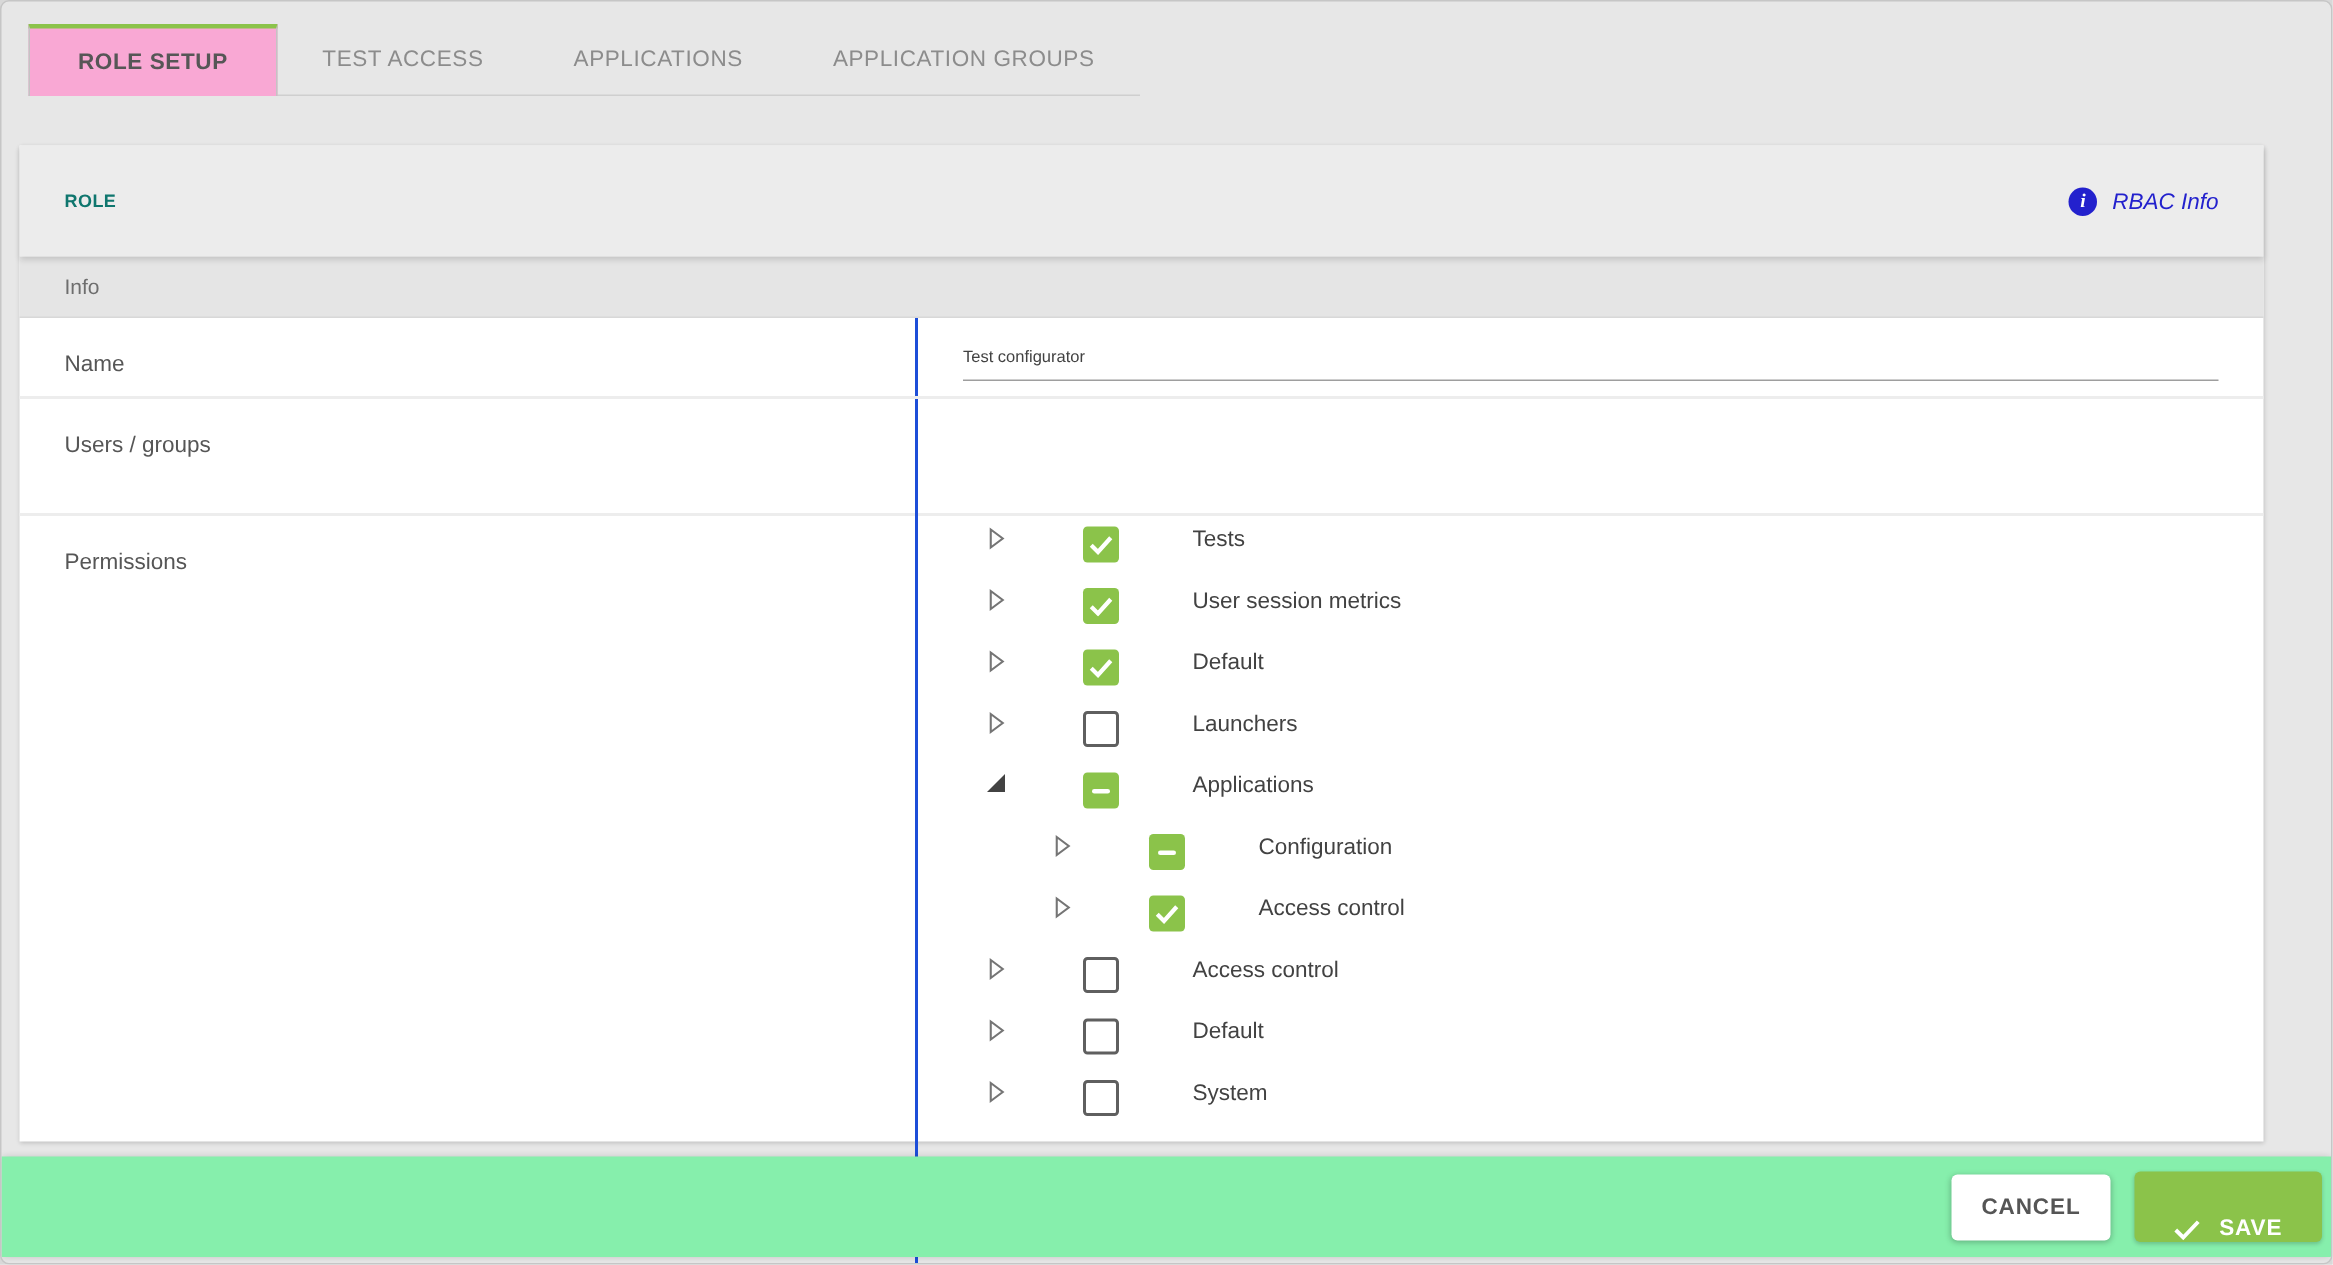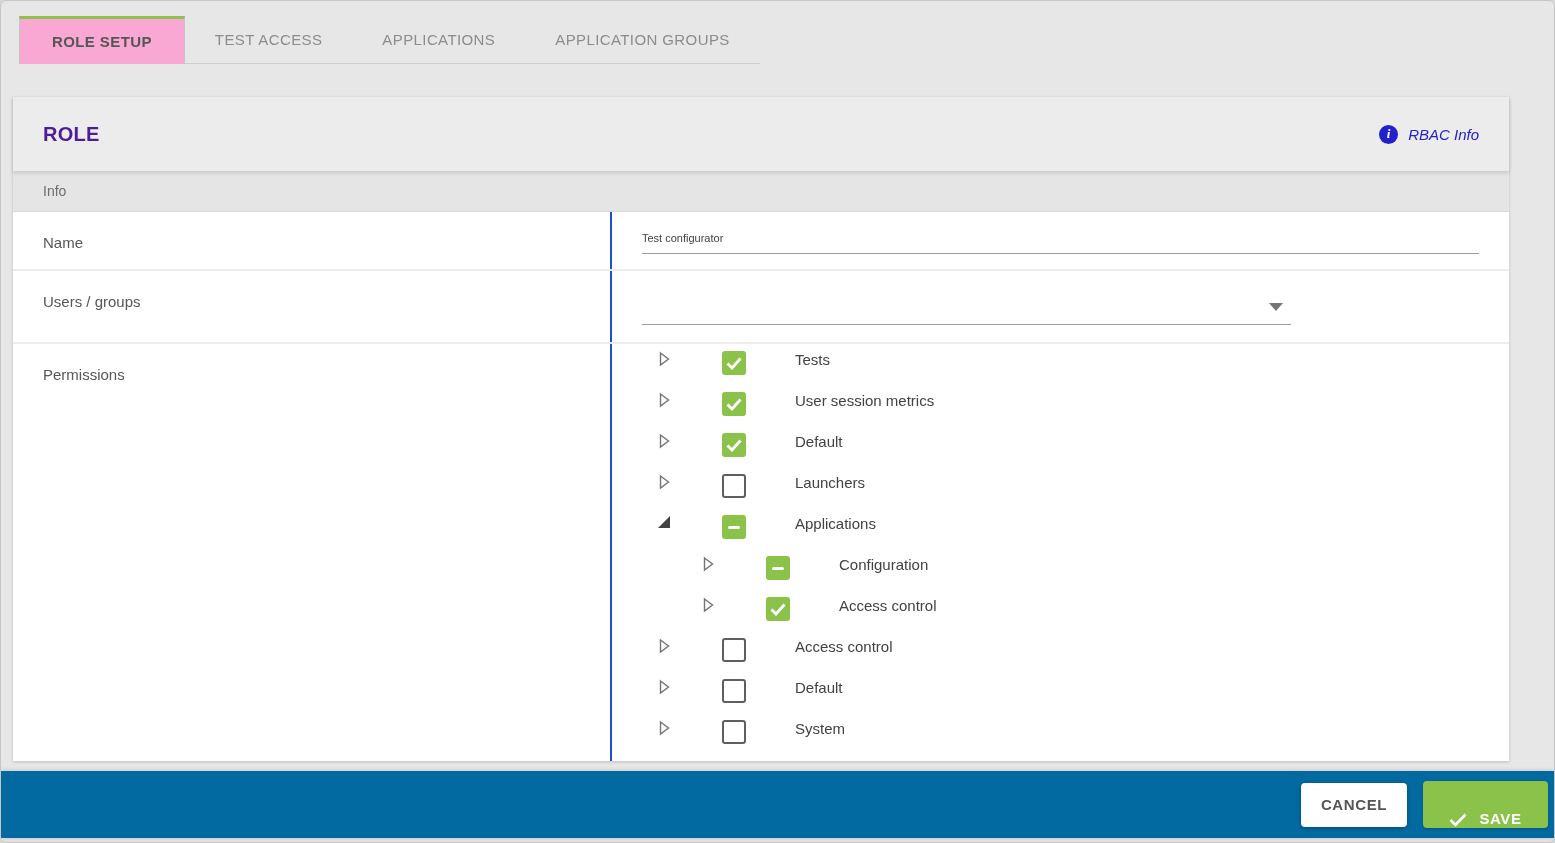--- a/index.html
+++ b/index.html
@@ -66,23 +66,23 @@
     background: #ececec;
     box-shadow: 0 2px 4px rgba(0,0,0,0.14);
     position: relative;
     z-index: 2;
     display: flex;
     align-items: center;
     justify-content: space-between;
     padding: 0 30px;
   }
   .card-title {
-    font-size: 20px;
+    font-size: 12px;
     font-weight: 700;
-    color: #4c1d95;
+    color: #0f766e;
     letter-spacing: 0.3px;
   }
   .rbac {
     display: flex;
     align-items: center;
     gap: 10px;
     cursor: pointer;
   }
   .info-icon {
     width: 19px; height: 19px;
@@ -129,21 +129,21 @@
     padding: 22px 0 0 30px;
     font-size: 15px;
     color: #565656;
   }
   .value-cell {
     flex: 1;
     padding: 0 30px;
     position: relative;
   }
   .row-name { height: 63px; }
-  .row-users { height: 78px; }
+  .row-users { height: 78px; flex-direction: column; }
 
   .text-input {
     display: block;
     margin-top: 16px;
     width: 837px;
     border: none;
     border-bottom: 1px solid #9e9e9e;
     background: transparent;
     font-family: "Liberation Sans", sans-serif;
     font-size: 11px;
@@ -212,21 +212,21 @@
     color: #424242;
   }
 
   
   .footer {
     position: absolute;
     left: 0;
     bottom: 4px;
     width: 100%;
     height: 67px;
-    background: #0369a1;
+    background: #86efac;
     box-shadow: 0 0 5px rgba(0,0,0,0.18);
     display: flex;
     align-items: center;
     justify-content: flex-end;
     padding-right: 6px;
     gap: 16px;
   }
   .btn {
     border: none;
     border-radius: 4px;

